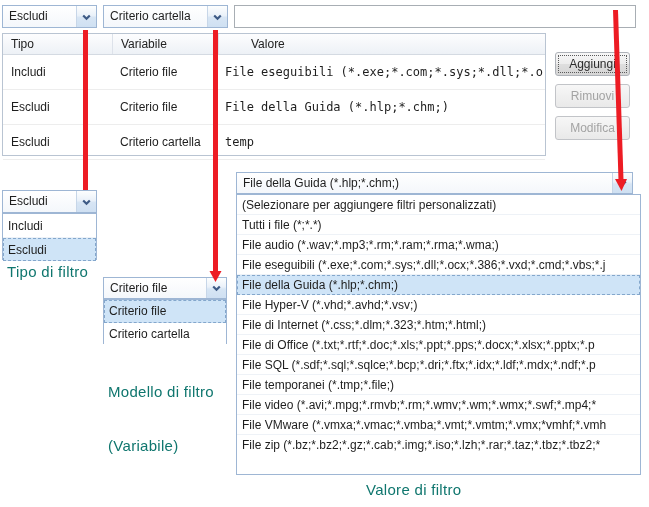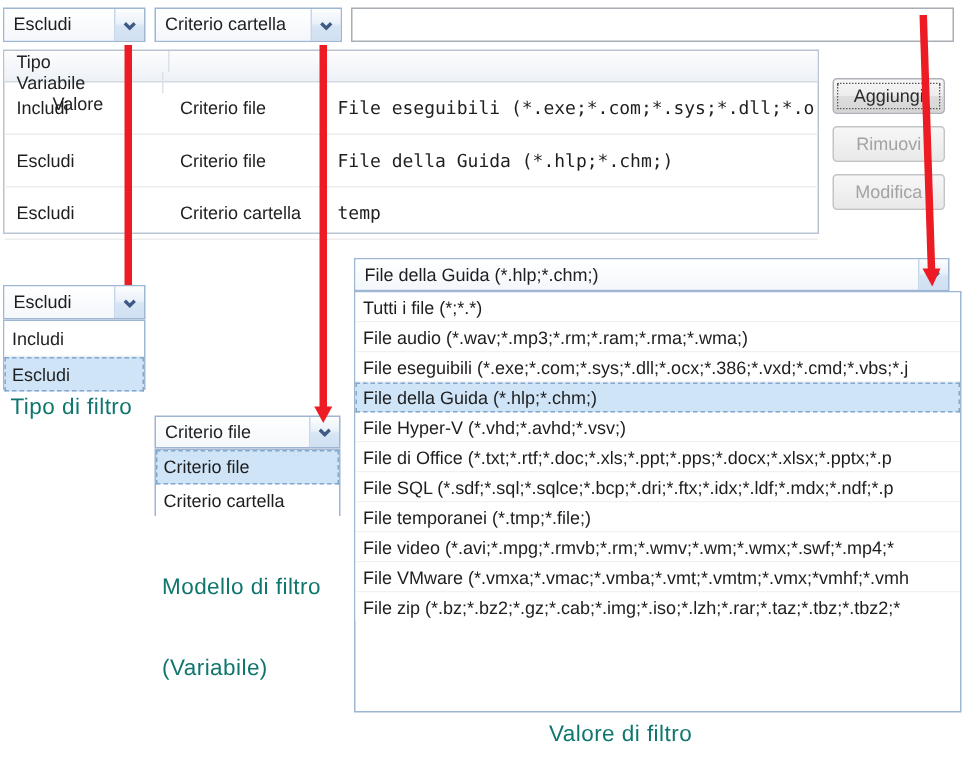--- a/index.html
+++ b/index.html
@@ -18,21 +18,21 @@
   .chev{display:block;}
 
   
   .dlist{background:#fff;border:1px solid #9eb6d4;}
   .dopt{height:100%;display:flex;align-items:center;padding-left:5px;white-space:nowrap;overflow:hidden;background:#fff;border-bottom:1px solid #eef2f7;}
   .dopt:last-child{border-bottom:none;}
   .dopt.sel{background:#cfe4f7;outline:1px dashed #84a7cc;outline-offset:-1px;border-bottom-color:transparent;}
 
   
   .table{border:1px solid #b9c4d2;background:#fff;}
-  .t-head{display:flex;height:20px;background:linear-gradient(#fdfdfe,#edf1f6);border-bottom:1px solid #d4dae2;flex-direction:column;}
+  .t-head{display:flex;height:20px;background:linear-gradient(#fdfdfe,#edf1f6);border-bottom:1px solid #d4dae2;}
   .t-h{display:flex;align-items:center;padding-left:8px;border-right:1px solid #dde2ea;color:#222;}
   .t-h:last-child{border-right:none;margin-left:24px;}
   .t-row{display:flex;height:34px;border-bottom:1px solid #ededed;}
   .t-c{display:flex;align-items:center;padding-left:8px;white-space:nowrap;overflow:hidden;}
   .c1{width:101px;flex:none;}
   .c2{width:97px;flex:none;}
   .c3{flex:1;min-width:0;}
   .mono{font-family:"DejaVu Sans Mono","Liberation Mono",monospace;font-size:12px;}
 
   
@@ -149,25 +149,27 @@
   <div class="combo-text">File della Guida (*.hlp;*.chm;)</div>
   <div class="combo-btn">
     <span class="chev">
       <svg width="9" height="7" viewBox="0 0 9 7">
           <path d="M1.2 1.5 L4.5 4.8 L7.8 1.5" stroke="#3d5a85" stroke-width="2.2" fill="none"></path>
         </svg>
     </span>
   </div>
 </div>
 <div class="abs dlist" style="left:236px;top:194px;width:405px;height:281px;">
+  <div class="dopt" style="height:19px;">(Selezionare per aggiungere filtri personalizzati)</div>
   <div class="dopt" style="height:19px;">Tutti i file (*;*.*)</div>
   <div class="dopt" style="height:19px;">File audio (*.wav;*.mp3;*.rm;*.ram;*.rma;*.wma;)</div>
   <div class="dopt" style="height:19px;">File eseguibili (*.exe;*.com;*.sys;*.dll;*.ocx;*.386;*.vxd;*.cmd;*.vbs;*.j</div>
   <div class="dopt sel" style="height:19px;">File della Guida (*.hlp;*.chm;)</div>
   <div class="dopt" style="height:19px;">File Hyper-V (*.vhd;*.avhd;*.vsv;)</div>
+  <div class="dopt" style="height:19px;">File di Internet (*.css;*.dlm;*.323;*.htm;*.html;)</div>
   <div class="dopt" style="height:19px;">File di Office (*.txt;*.rtf;*.doc;*.xls;*.ppt;*.pps;*.docx;*.xlsx;*.pptx;*.p</div>
   <div class="dopt" style="height:19px;">File SQL (*.sdf;*.sql;*.sqlce;*.bcp;*.dri;*.ftx;*.idx;*.ldf;*.mdx;*.ndf;*.p</div>
   <div class="dopt" style="height:19px;">File temporanei (*.tmp;*.file;)</div>
   <div class="dopt" style="height:19px;">File video (*.avi;*.mpg;*.rmvb;*.rm;*.wmv;*.wm;*.wmx;*.swf;*.mp4;*</div>
   <div class="dopt" style="height:19px;">File VMware (*.vmxa;*.vmac;*.vmba;*.vmt;*.vmtm;*.vmx;*vmhf;*.vmh</div>
   <div class="dopt" style="height:19px;">File zip (*.bz;*.bz2;*.gz;*.cab;*.img;*.iso;*.lzh;*.rar;*.taz;*.tbz;*.tbz2;*</div>
 </div>
 <div class="abs redlabel" style="left:366px;top:481px;">Valore di filtro</div>
 
 <svg class="abs overlay" style="left:0;top:0;" width="649" height="507" viewBox="0 0 649 507">

